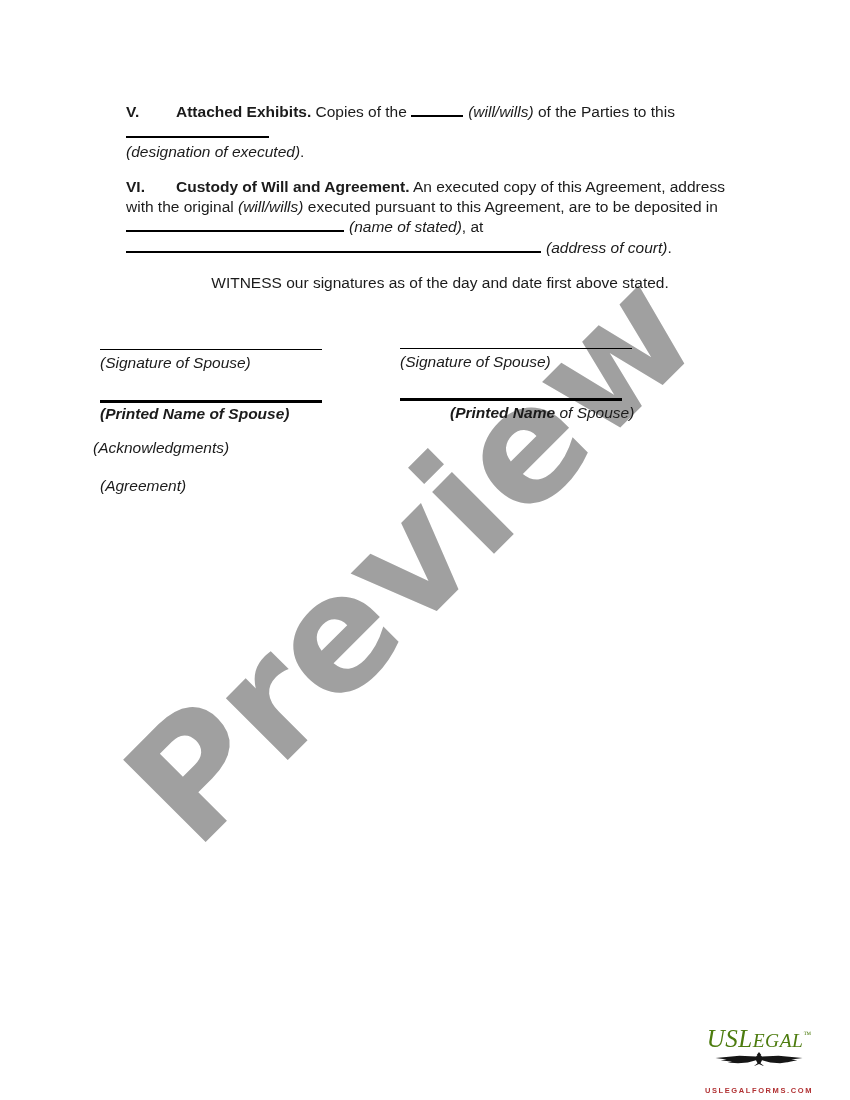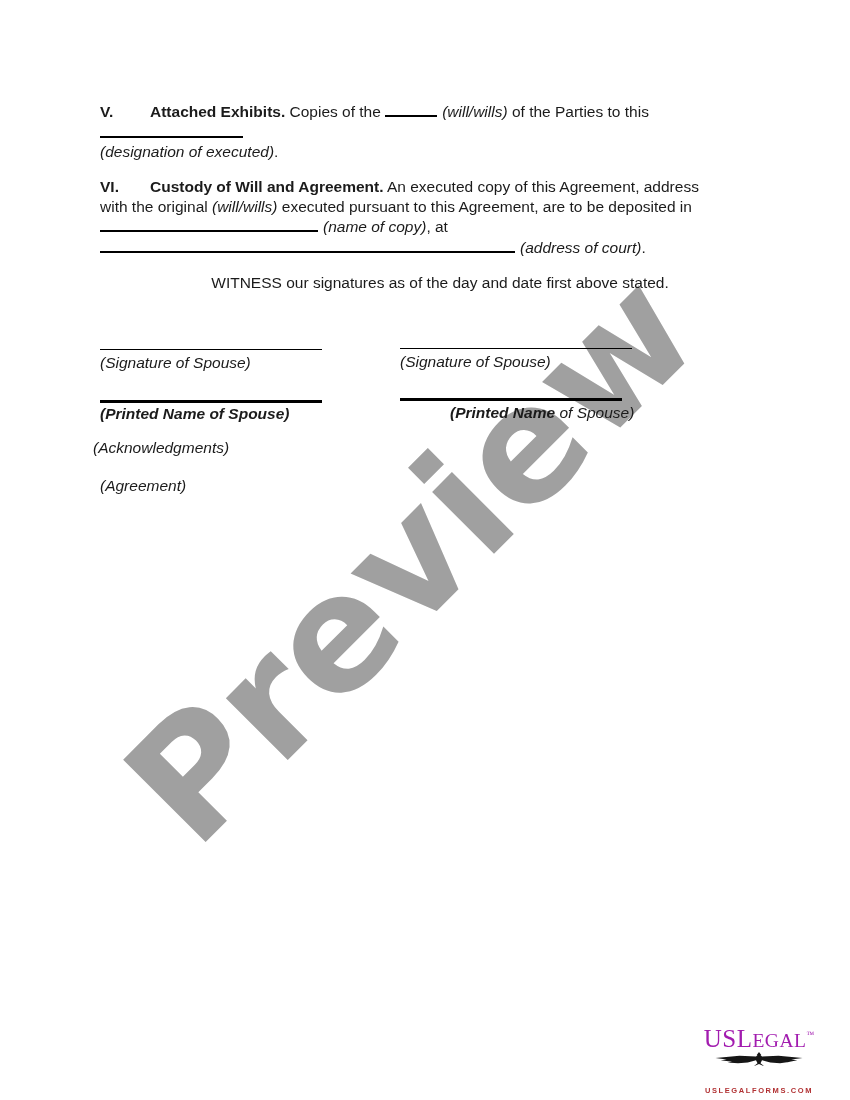--- a/index.html
+++ b/index.html
@@ -36,21 +36,21 @@
     height:14px;
     vertical-align:baseline;
   }
   .blank.mr{margin-right:5px;}
   .w52{width:52px;}
   .w143{width:143px;}
   .w218{width:218px;}
   .w415{width:415px;}
   .sigline{height:0;border-top:1.5px solid #000;}
   .printline{height:0;border-top:3px solid #000;}
-  .para{width:650px;}
+  .para{width:650px;margin-left:26px;}
   
   .logo{width:132px;text-align:center;}
   .logo .wordmark{
     font-family:"Liberation Serif","DejaVu Serif",serif;
     line-height:1;
     white-space:nowrap;
   }
   .logo .wl{font-size:25px;letter-spacing:0.5px;}
   .logo .ws{font-size:19.5px;letter-spacing:0.5px;}
   .logo .tm{font-size:8px;vertical-align:10px;}
@@ -73,21 +73,21 @@
 
   <div class="abs para" style="left:100px;top:101px;">
     <span class="secnum">V.</span><span class="b">Attached Exhibits.</span><span> Copies of the </span><span class="blank w52 mr"></span><span class="i">(will/wills)</span><span> of the Parties to this</span><br>
     <span class="blank w143"></span><br>
     <span class="i">(designation of executed)</span><span>.</span>
   </div>
 
   <div class="abs para" style="left:100px;top:177px;">
     <span class="secnum">VI.</span><span class="b">Custody of Will and Agreement.</span><span> An executed copy of this Agreement, address</span><br>
     <span>with the original </span><span class="i">(will/wills)</span><span> executed pursuant to this Agreement, are to be deposited in</span><br>
-    <span class="blank w218 mr"></span><span class="i">(name of copy)</span><span>, at</span><br>
+    <span class="blank w218 mr"></span><span class="i">(name of stated)</span><span>, at</span><br>
     <span class="blank w415 mr"></span><span class="i">(address of court)</span><span>.</span>
   </div>
 
   <div class="abs" style="left:100px;top:273px;width:680px;text-align:center;">WITNESS our signatures as of the day and date first above stated.</div>
 
   <div class="abs sigline" style="left:100px;top:349px;width:222px;"></div>
   <div class="abs sigline" style="left:400px;top:348px;width:232px;"></div>
   <div class="abs i" style="left:100px;top:353px;">(Signature of Spouse)</div>
   <div class="abs i" style="left:400px;top:352px;">(Signature of Spouse)</div>
 
@@ -95,21 +95,21 @@
   <div class="abs printline" style="left:400px;top:398px;width:222px;"></div>
   <div class="abs bi" style="left:100px;top:404px;">(Printed Name of Spouse)</div>
   <div class="abs" style="left:450px;top:403px;white-space:nowrap;">
     <span class="bi">(Printed Name</span><span class="i"> of Spouse)</span>
   </div>
 
   <div class="abs i" style="left:93px;top:438px;">(Acknowledgments)</div>
   <div class="abs i" style="left:100px;top:476px;">(Agreement)</div>
 
   <div class="abs logo" style="left:693px;top:1026px;">
-    <div class="wordmark" style="color: #a21caf;">
+    <div class="wordmark" style="color: #4d7c0f; font-style: italic;">
       <span class="wl">USL</span><span class="ws">EGAL</span><span class="tm">™</span>
     </div>
     <div class="eagle">
       <svg width="112" height="15" viewBox="0 0 120 20" aria-hidden="true">
         <path d="M60 2 L56 6 L34 5 L2 8 L17 10 L9 11 L24 13 L18 14 L32 15 L45 14 L56 11 L58 15 L53 19 L60 16 L67 19 L62 15 L64 11 L75 14 L88 15 L102 13 L96 14 L111 11 L103 10 L118 8 L86 5 L64 6 Z" fill="#161616"></path>
         <path d="M60 0 L63 4 L57 4 Z" fill="#161616"></path>
       </svg>
     </div>
     <div class="site" style="color: rgb(177, 49, 51);">USLEGALFORMS.COM</div>
   </div>

